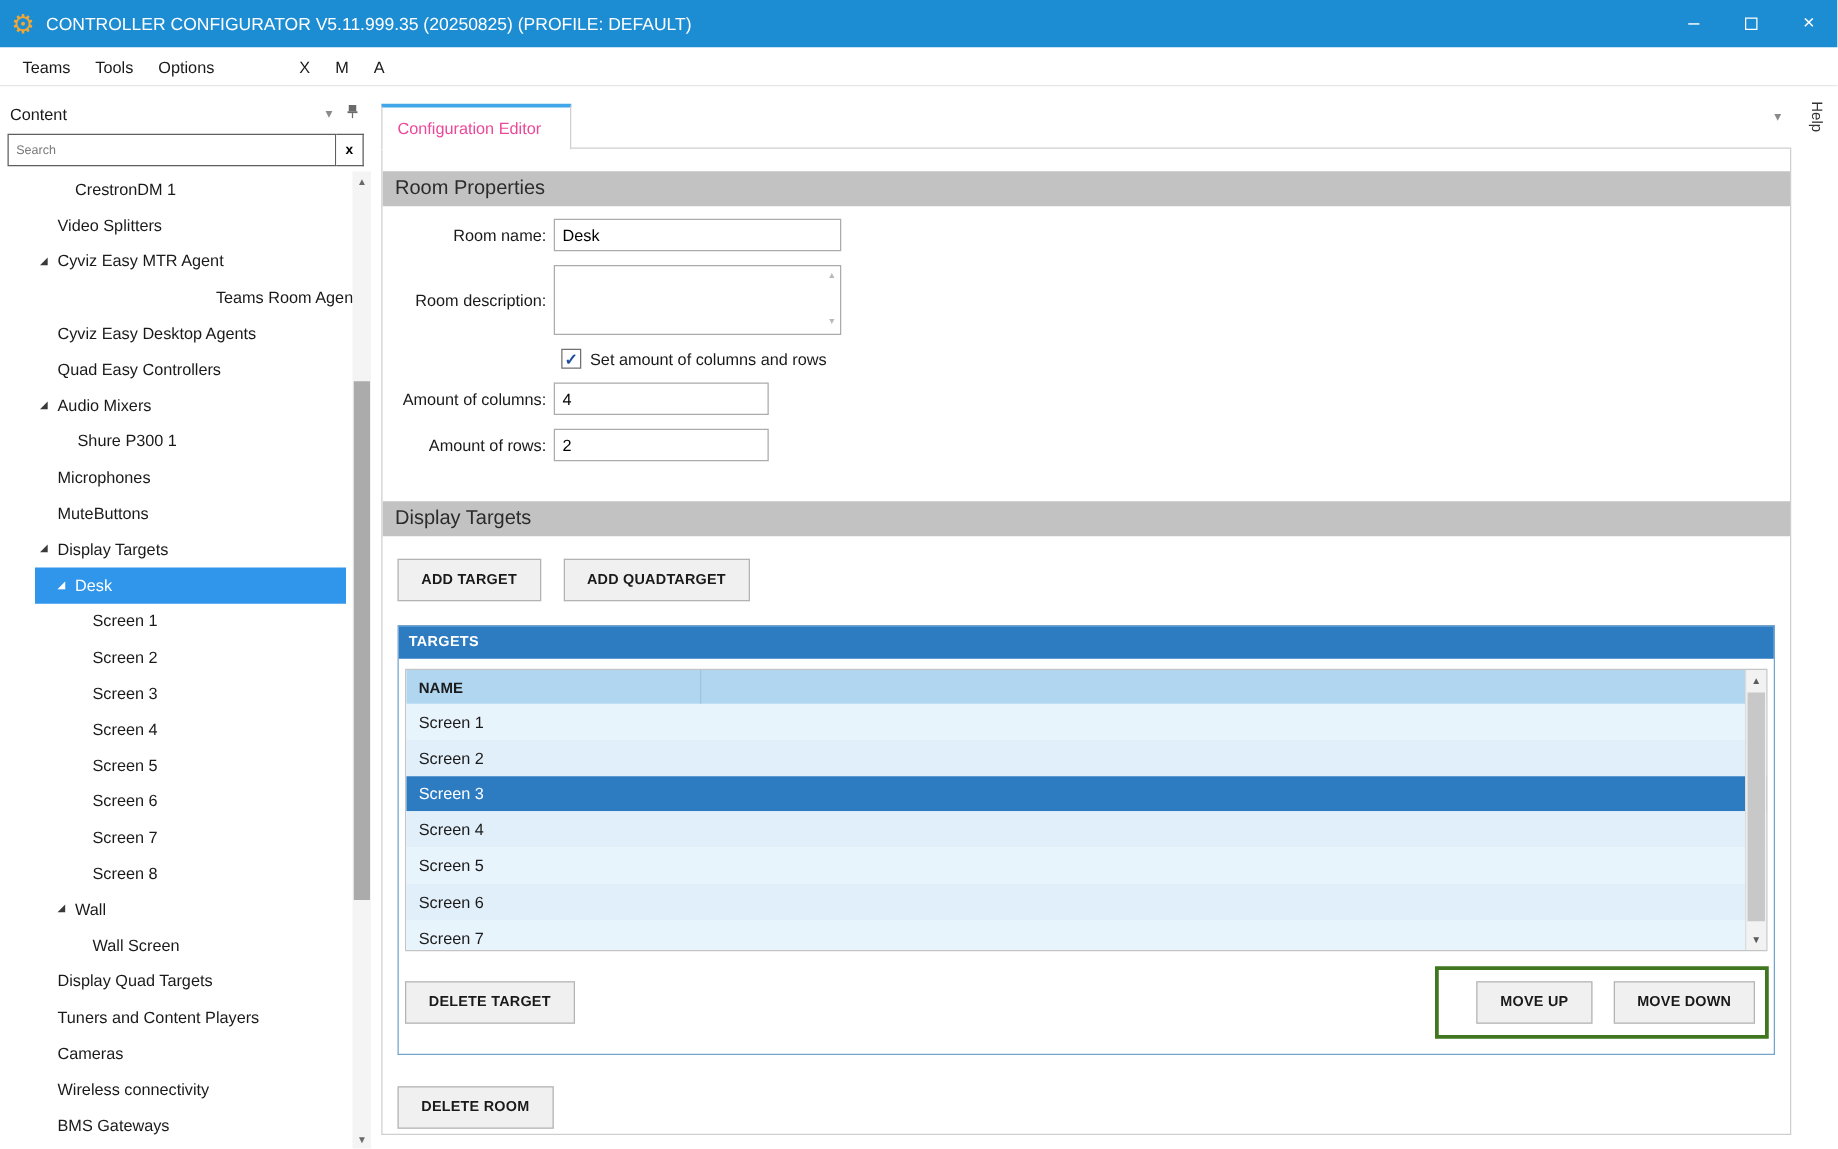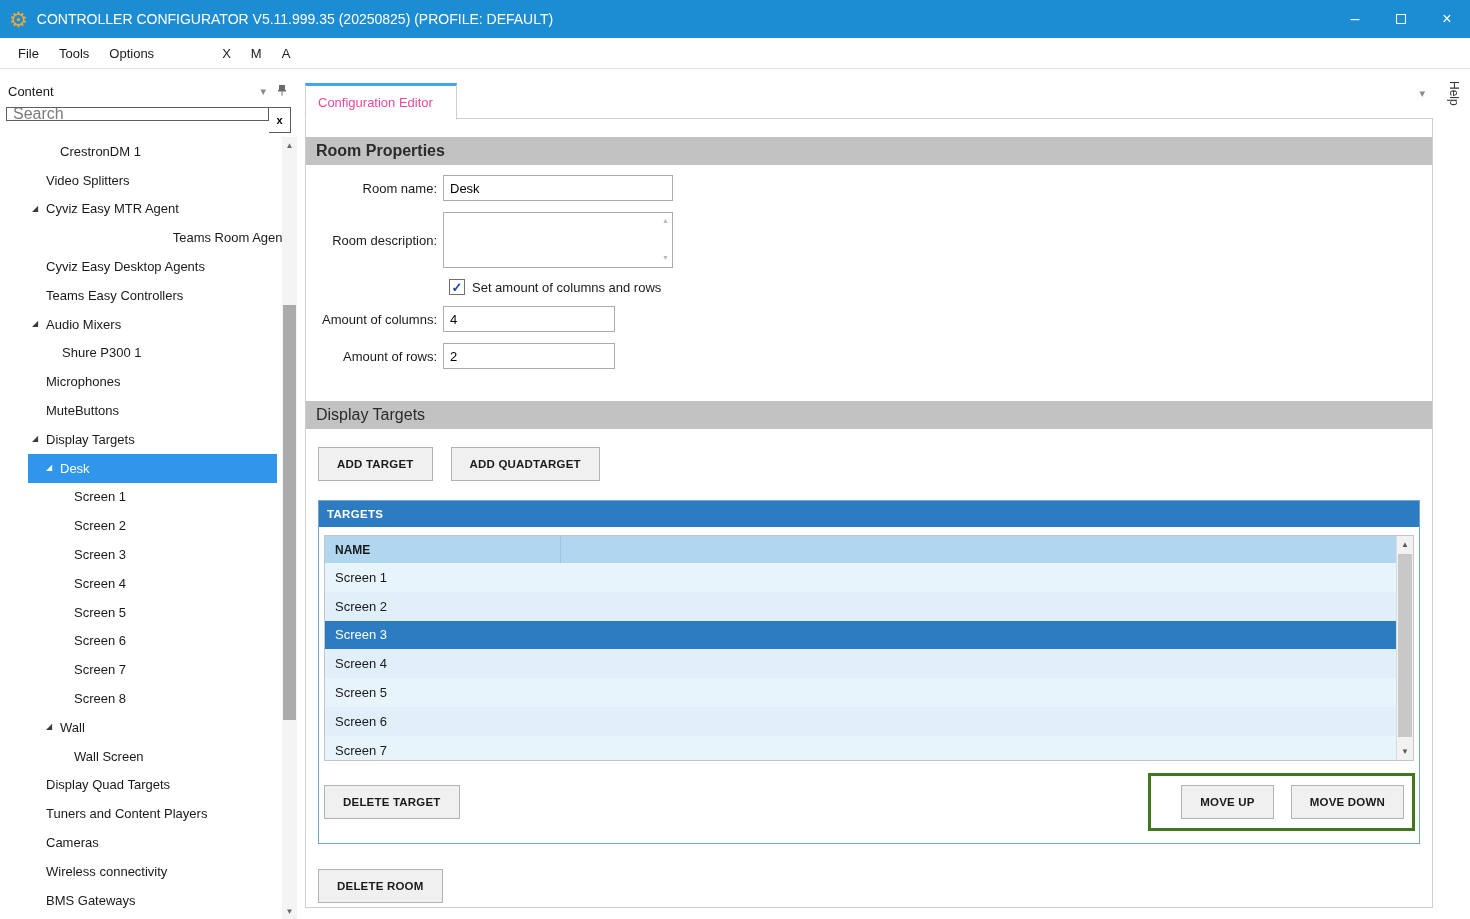--- a/index.html
+++ b/index.html
@@ -23,21 +23,21 @@
   
   .app-body { display: flex; height: 850px; }
 
   
   .sidebar { width: 297px; flex: none; display: flex; flex-direction: column; padding-top: 12px; }
   .sidebar-header { display: flex; align-items: center; padding: 0 10px 6px 8px; height: 26px; }
   .sidebar-title { font-size: 13px; color: #1a1a1a; }
   .hdr-icons { margin-left: auto; display: flex; gap: 11px; align-items: center; color: #6a6a6a; }
   .chev { font-size: 11px; color: #8a8a8a; line-height: 1; }
   .search-row { display: flex; margin: 0 6px 4px 6px; }
-  .search-input { flex: 1; height: 14px; border: 1px solid #5e5e5e; font-size: 16px; padding: 0 6px;
+  .search-input { flex: 1; height: 26px; border: 1px solid #5e5e5e; font-size: 10px; padding: 0 6px;
                   font-family: inherit; }
   .search-input::placeholder { color: #7a7a7a; }
   .search-clear { width: 22px; height: 26px; border: 1px solid #5e5e5e; border-left: none; background: #fff;
                   font-size: 11px; font-weight: 700; display: flex; align-items: center; justify-content: center; }
   .tree-wrap { position: relative; flex: 1; overflow: hidden; }
   .tree { height: 100%; overflow: hidden; }
   .tree-item { height: 28.8px; display: flex; align-items: center; font-size: 13px; color: #1a1a1a; cursor: default; }
   .expander { width: 14px; font-size: 8px; color: #3a3a3a; flex: none; line-height: 1; }
   .tree-item.selected { color: #fff;
       background: linear-gradient(90deg,#ffffff 0px,#ffffff 28px,#2f96ec 28px,#2f96ec 277px,#ffffff 277px); }
@@ -52,21 +52,21 @@
   .tabstrip { position: relative; height: 50px; }
   .tab { position: absolute; left: 0; top: 14px; width: 152px; height: 37px; background: #fff;
          border: 1px solid #cfcfcf; border-bottom: 1px solid #fff; border-top: 3px solid #41a7e8;
          z-index: 2; display: flex; align-items: center; padding-left: 12px; font-size: 13px; color: #ec4899; }
   .collapse-chevron { position: absolute; right: 8px; top: 18px; color: #8a8a8a; font-size: 11px; }
   .editor-panel { position: relative; border: 1px solid #cfcfcf; height: 790px; margin-top: -1px;
                   background: #fff; overflow: hidden; }
 
   .section-header { height: 28px; background: #c2c2c2; display: flex; align-items: center;
                     padding-left: 10px; font-size: 16px; color: #2b2b2b; }
-  .rp-header { margin-top: 18px; font-weight: bold; }
+  .rp-header { margin-top: 18px; }
   .dt-header { margin-top: 32px; }
 
   .form { padding: 10px 0 0 12px; font-size: 13px; color: #1a1a1a; }
   .frow { display: flex; align-items: center; margin-bottom: 11px; }
   .flabel { width: 125px; text-align: right; padding-right: 6px; flex: none; }
   .tinput { height: 26px; border: 1px solid #ababab; padding: 0 6px; font-size: 13px; font-family: inherit; background: #fff; }
   .name-input { width: 230px; }
   .num-input { width: 172px; }
   .desc-wrap { position: relative; }
   .desc-area { width: 230px; height: 56px; border: 1px solid #ababab; resize: none; font-family: inherit;
@@ -124,21 +124,21 @@
     <div class="win-btn">
         <span class="maxi-box"></span>
       </div>
     <div class="win-btn">
         <span>×</span>
       </div>
   </div>
 </div>
 
 <div class="menubar">
-  <span class="menu-item">File</span>
+  <span class="menu-item">Teams</span>
   <span class="menu-item">Tools</span>
   <span class="menu-item">Options</span>
   <span class="menu-item gap">X</span>
   <span class="menu-item">M</span>
   <span class="menu-item">A</span>
 </div>
 
 <div class="app-body">
 
   <div class="sidebar">
@@ -176,21 +176,21 @@
           <div class="tree-item" style="padding-left: 46px; justify-content: flex-end;">
             <span class="expander"></span>
             <span>Teams Room Agent 1</span>
           </div>
           <div class="tree-item" style="padding-left: 32px;">
             <span class="expander"></span>
             <span>Cyviz Easy Desktop Agents</span>
           </div>
           <div class="tree-item" style="padding-left: 32px;">
             <span class="expander"></span>
-            <span>Teams Easy Controllers</span>
+            <span>Quad Easy Controllers</span>
           </div>
           <div class="tree-item" style="padding-left: 32px;">
             <span class="expander">◢</span>
             <span>Audio Mixers</span>
           </div>
           <div class="tree-item" style="padding-left: 48px;">
             <span class="expander"></span>
             <span>Shure P300 1</span>
           </div>
           <div class="tree-item" style="padding-left: 32px;">

